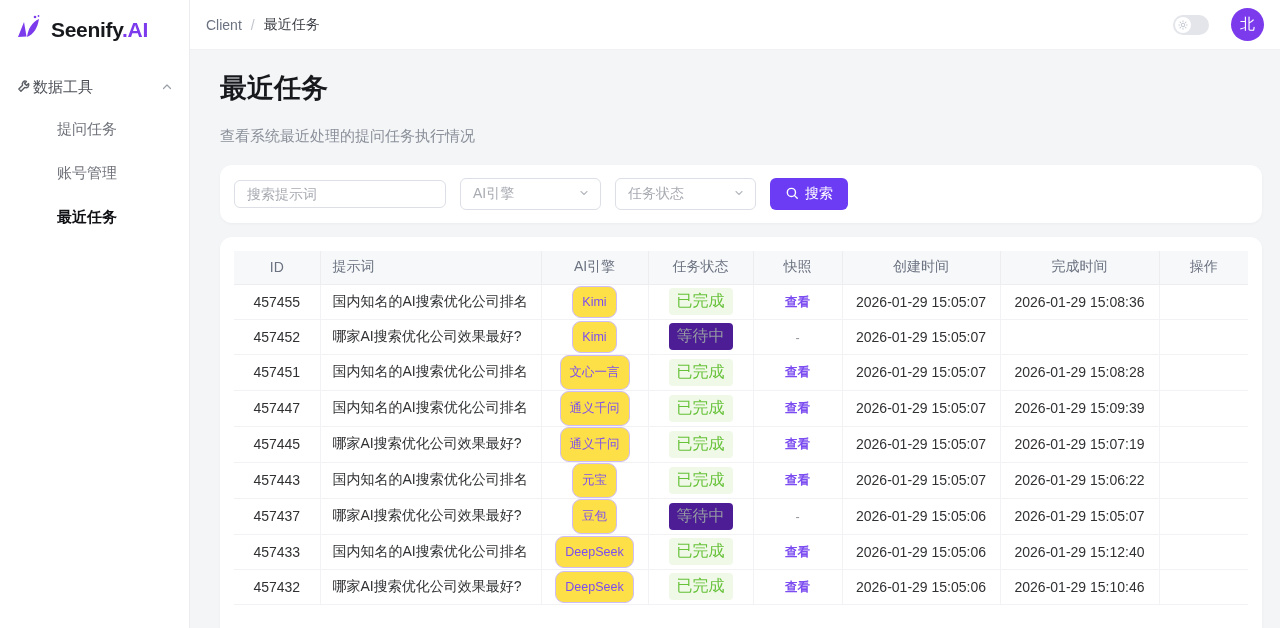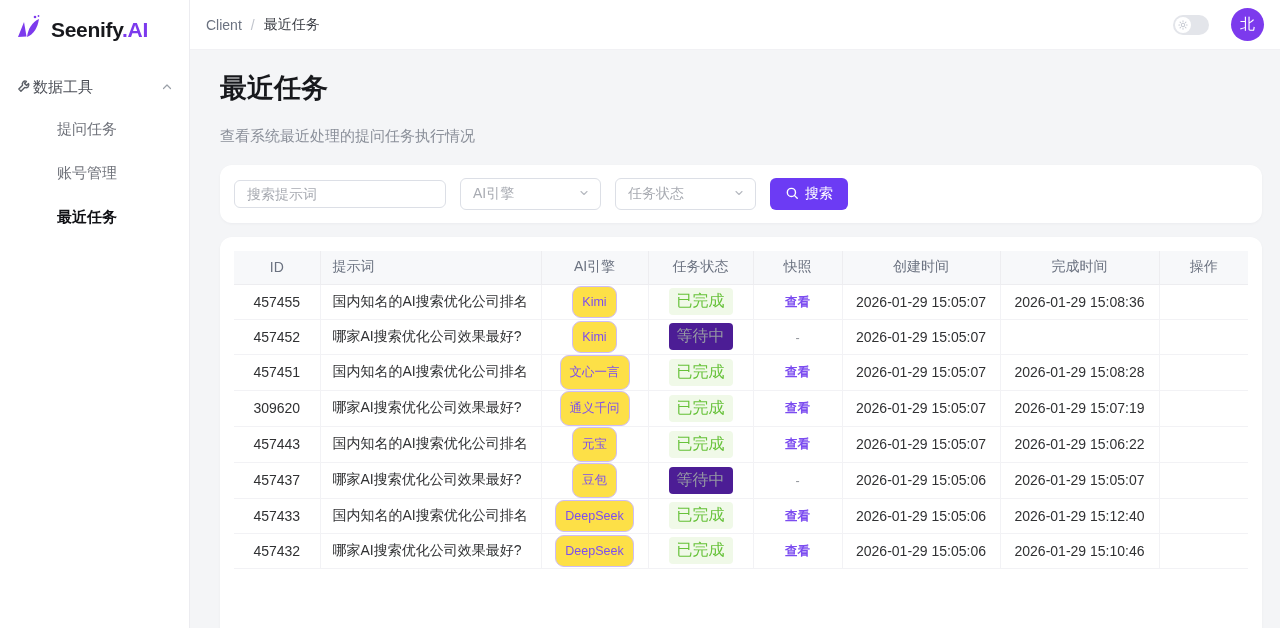--- a/index.html
+++ b/index.html
@@ -249,21 +249,31 @@
     <td>457451</td>
     <td class="cell-prompt">国内知名的AI搜索优化公司排名</td>
     <td><span class="engine-badge">文心一言</span></td>
     <td><span class="status-badge badge-done">已完成</span></td>
     <td><span class="snapshot-link">查看</span></td>
     <td>2026-01-29 15:05:07</td>
     <td>2026-01-29 15:08:28</td>
     <td></td>
   </tr>
             <tr>
-    <td>309620</td>
+    <td>457447</td>
+    <td class="cell-prompt">国内知名的AI搜索优化公司排名</td>
+    <td><span class="engine-badge">通义千问</span></td>
+    <td><span class="status-badge badge-done">已完成</span></td>
+    <td><span class="snapshot-link">查看</span></td>
+    <td>2026-01-29 15:05:07</td>
+    <td>2026-01-29 15:09:39</td>
+    <td></td>
+  </tr>
+            <tr>
+    <td>457445</td>
     <td class="cell-prompt">哪家AI搜索优化公司效果最好?</td>
     <td><span class="engine-badge">通义千问</span></td>
     <td><span class="status-badge badge-done">已完成</span></td>
     <td><span class="snapshot-link">查看</span></td>
     <td>2026-01-29 15:05:07</td>
     <td>2026-01-29 15:07:19</td>
     <td></td>
   </tr>
             <tr>
     <td>457443</td>

